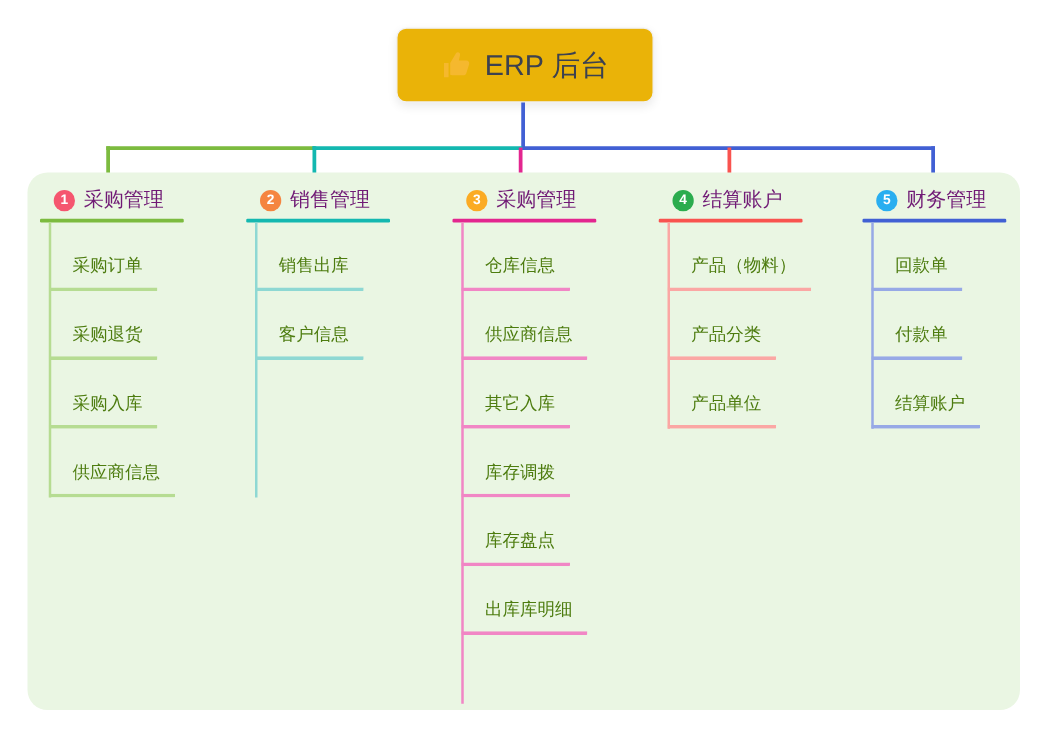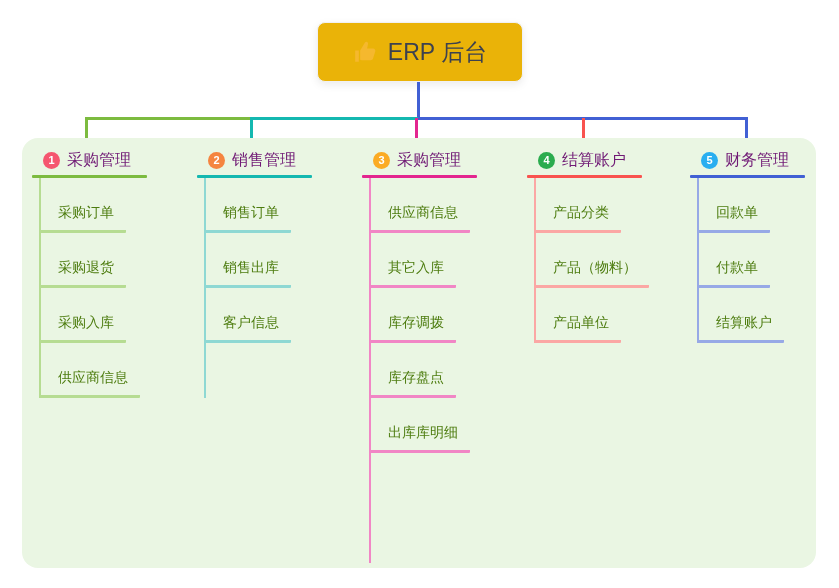--- a/index.html
+++ b/index.html
@@ -112,40 +112,40 @@
 
   <div class="branch b2">
     <div class="branch-header">
       <span class="badge">2</span>
       <span class="branch-title">销售管理</span>
     </div>
     <div class="title-underline"></div>
     <div class="vline" style="height:220px;"></div>
     <div class="children">
       <div class="child">
-          <span class="child-label">销售订单</span>
-        </div>
-      <div class="child">
           <span class="child-label">销售出库</span>
         </div>
       <div class="child">
           <span class="child-label">客户信息</span>
         </div>
     </div>
   </div>
 
   <div class="branch b3">
     <div class="branch-header">
       <span class="badge">3</span>
       <span class="branch-title">采购管理</span>
     </div>
     <div class="title-underline"></div>
     <div class="vline" style="height:385px;"></div>
     <div class="children">
       <div class="child">
+          <span class="child-label">仓库信息</span>
+        </div>
+      <div class="child">
           <span class="child-label">供应商信息</span>
         </div>
       <div class="child">
           <span class="child-label">其它入库</span>
         </div>
       <div class="child">
           <span class="child-label">库存调拨</span>
         </div>
       <div class="child">
           <span class="child-label">库存盘点</span>
@@ -158,24 +158,24 @@
 
   <div class="branch b4">
     <div class="branch-header">
       <span class="badge">4</span>
       <span class="branch-title">结算账户</span>
     </div>
     <div class="title-underline"></div>
     <div class="vline" style="height:165px;"></div>
     <div class="children">
       <div class="child">
+          <span class="child-label">产品（物料）</span>
+        </div>
+      <div class="child">
           <span class="child-label">产品分类</span>
-        </div>
-      <div class="child">
-          <span class="child-label">产品（物料）</span>
         </div>
       <div class="child">
           <span class="child-label">产品单位</span>
         </div>
     </div>
   </div>
 
   <div class="branch b5">
     <div class="branch-header">
       <span class="badge">5</span>

